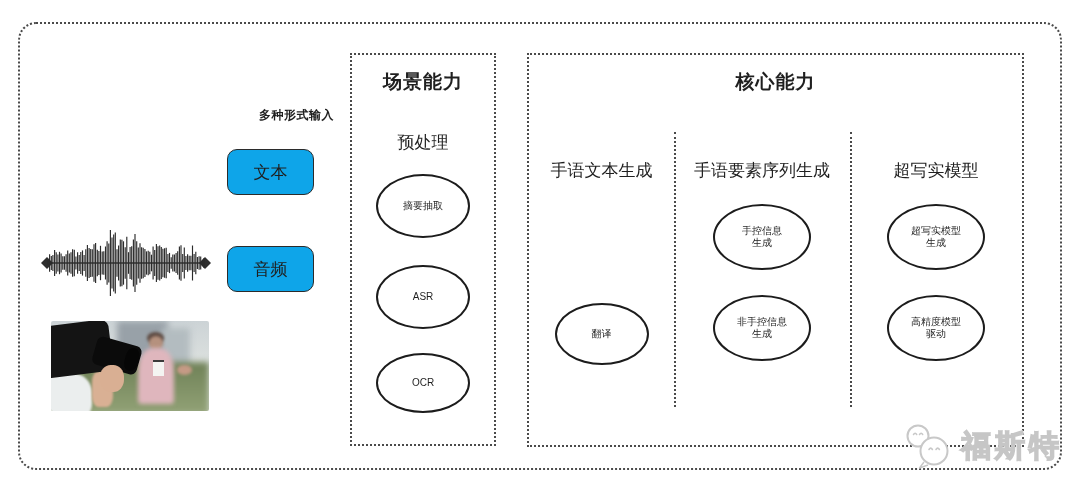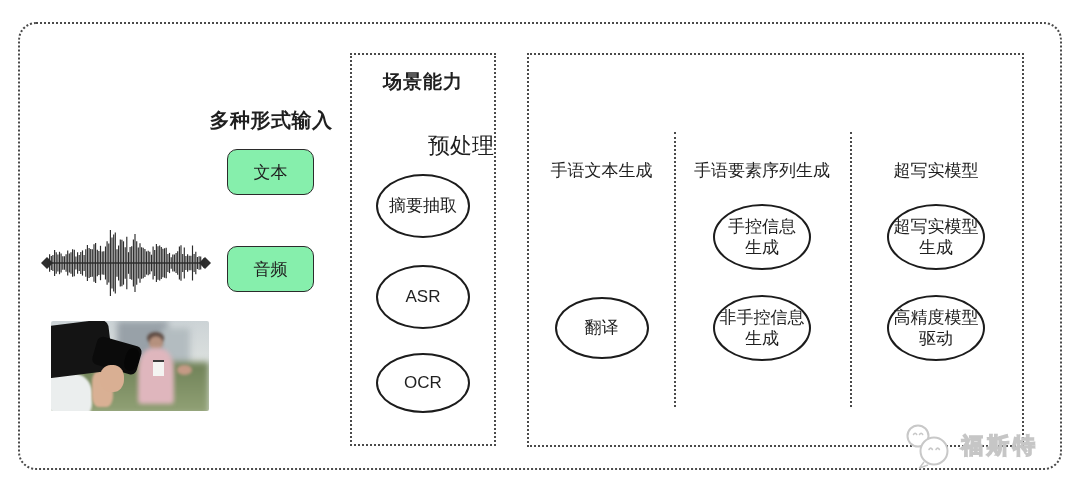--- a/index.html
+++ b/index.html
@@ -4,27 +4,27 @@
 <style>
   html,body{margin:0;padding:0;background:#ffffff;}
   body{width:1080px;height:499px;position:relative;overflow:hidden;
        font-family:"Liberation Sans","DejaVu Sans",sans-serif;color:#1f1f1f;}
   .stage{position:absolute;inset:0;}
 
   .outer-frame{position:absolute;left:18px;top:22px;width:1040px;height:444px;
        border:2px dotted #4a4a4a;border-radius:18px;}
 
   
-  .input-heading{position:absolute;left:208px;top:107px;width:126px;text-align:center;
-       font-size:20px;font-weight:700;letter-spacing:.5px;}
+  .input-heading{position:absolute;left:208px;top:107px;width:126px;text-align:right;
+       font-size:12px;font-weight:700;letter-spacing:.5px;}
   .sample-text{position:absolute;left:45px;top:158px;font-size:20px;letter-spacing:.5px;}
   .waveform{position:absolute;left:40px;top:226px;width:172px;height:74px;}
   .io-box{position:absolute;left:227px;width:85px;height:44px;border:1.5px solid #2b2b2b;
        border-radius:10px;display:flex;align-items:center;justify-content:center;
-       font-size:17px;background:#86efac;}
+       font-size:17px;background:#0ea5e9;}
   .io-text{top:149px;} .io-audio{top:246px;} .io-video{top:342px;}
 
   
   .photo{position:absolute;left:51px;top:321px;width:158px;height:90px;overflow:hidden;
        border-radius:2px;background:linear-gradient(#ccd3d6 0%,#dfe3e0 55%,#d5dcd2 100%);}
   .photo .building{position:absolute;left:42%;top:0;width:32%;height:56%;background:#98a1a8;filter:blur(3px);}
   .photo .building2{position:absolute;left:70%;top:8%;width:18%;height:44%;background:#b3bcc0;filter:blur(3px);}
   .photo .hedge{position:absolute;left:0;top:46%;width:100%;height:58%;
        background:linear-gradient(#6f8157,#93a377);filter:blur(3px);}
   .photo .hair{position:absolute;left:60.5%;top:12%;width:11%;height:14%;background:#5d4a42;border-radius:50%;filter:blur(1.5px);}
@@ -43,43 +43,43 @@
   .photo .cam-hood{position:absolute;left:47%;top:30%;width:9%;height:26%;background:#060606;
        border-radius:40% 50% 50% 40%;transform:rotate(16deg);}
   .photo .cam-hand{position:absolute;left:31%;top:49%;width:15%;height:30%;background:#d9af93;border-radius:45%;}
 
   
   .panel{position:absolute;border:2px dotted #4a4a4a;background:transparent;}
   .scene-panel{left:350px;top:53px;width:142px;height:389px;text-decoration:underline;}
   .core-panel{left:527px;top:53px;width:493px;height:390px;}
   .panel-title{position:absolute;top:14px;left:0;width:100%;text-align:center;
        font-size:19px;font-weight:700;letter-spacing:1px;}
-  .group-label{position:absolute;top:76px;left:0;width:100%;text-align:right;font-size:22px;}
+  .group-label{position:absolute;top:76px;left:0;width:100%;text-align:center;font-size:17px;}
 
   .ellipse{position:absolute;border:2.2px solid #1c1c1c;border-radius:50%;background:#fff;
        display:flex;align-items:center;justify-content:center;text-align:center;}
-  .ellipse span{font-size:17px;line-height:1.25;white-space:pre-line;}
+  .ellipse span{font-size:10px;line-height:1.25;white-space:pre-line;}
   .e-single{width:90px;height:58px;}
   .e-double{width:94px;height:62px;}
 
   .scene-panel .ellipse{left:24px;}
   .se1{top:119px;width:90px;height:60px;} .se2{top:210px;width:90px;height:60px;} .se3{top:298px;width:90px;height:56px;}
 
   .col{position:absolute;top:0;height:100%;}
   .col1{left:0;width:145px;} .col2{left:145px;width:176px;} .col3{left:321px;width:172px;}
   .divider{position:absolute;top:77px;height:275px;width:0;border-left:2px dotted #4a4a4a;}
   .div1{left:145px;} .div2{left:321px;}
   .col-header{position:absolute;top:104px;left:0;width:100%;text-align:center;
        font-size:17px;font-weight:500;}
   .col .ellipse{left:50%;transform:translateX(-50%);}
-  .row1s{top:152px;} .row2s{top:242px;} .row1d{top:149px;} .row2d{top:240px;}
+  .row1s{top:152px;} .row2s{top:248px;} .row1d{top:149px;} .row2d{top:240px;}
 
   
   .watermark{position:absolute;left:903px;top:422px;display:flex;align-items:center;z-index:5;}
-  .wm-text{font-size:22px;font-weight:700;letter-spacing:4px;margin-left:6px;
+  .wm-text{font-size:30px;font-weight:700;letter-spacing:4px;margin-left:6px;
        color:#f7f7f7;-webkit-text-stroke:1.4px #c6c6c6;}
 </style>
 </head>
 <body>
 
 <div class="stage">
 
   <div class="outer-frame"></div>
 
   <div class="input-heading">多种形式输入</div>
@@ -221,20 +221,21 @@
     </div>
     <div class="ellipse se2">
       <span>ASR</span>
     </div>
     <div class="ellipse se3">
       <span>OCR</span>
     </div>
   </div>
 
   <div class="panel core-panel">
+    <div class="panel-title">核心能力</div>
     <div class="divider div1"></div>
     <div class="divider div2"></div>
 
     <div class="col col1">
       <div class="col-header">手语文本生成</div>
       <div class="ellipse e-single row2s">
         <span>翻译</span>
       </div>
     </div>
 

